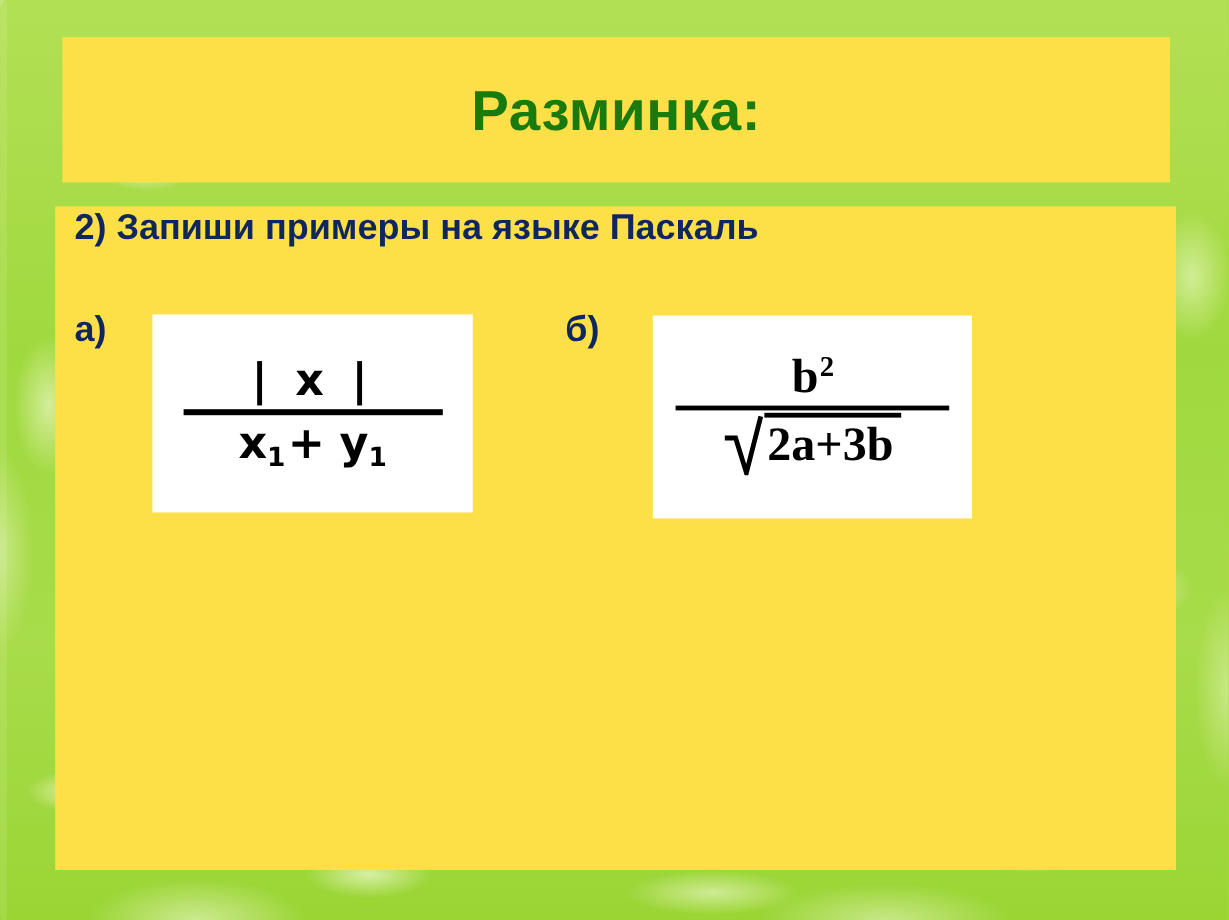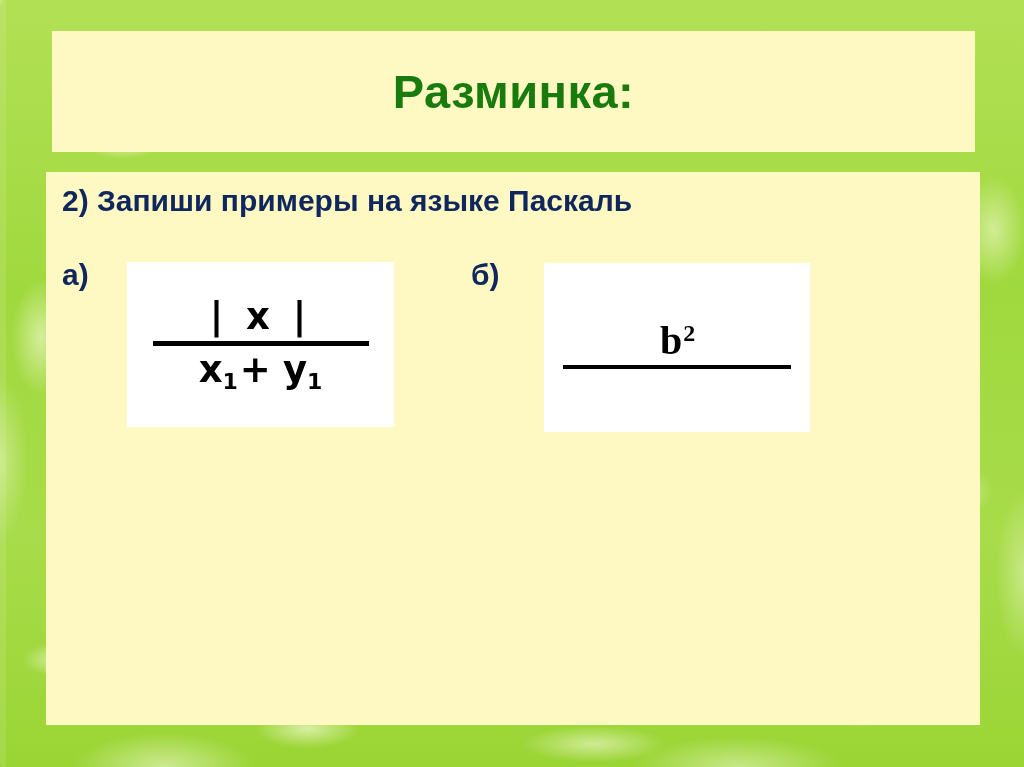--- a/index.html
+++ b/index.html
@@ -49,21 +49,21 @@
       radial-gradient(ellipse 130px 50px at 16% 100%, rgba(255,255,238,0.5), rgba(255,255,238,0) 70%),
       radial-gradient(ellipse 150px 44px at 72% 100%, rgba(255,255,238,0.45), rgba(255,255,238,0) 70%),
       radial-gradient(ellipse 40px 120px at 0% 60%, rgba(255,255,238,0.38), rgba(255,255,238,0) 70%),
       radial-gradient(ellipse 40px 120px at 100% 75%, rgba(255,255,238,0.38), rgba(255,255,238,0) 70%);
     pointer-events: none;
   }
 
   
   .panel {
     position: absolute;
-    background: #fef9c3;
+    background: #fde047;
   }
   #title-panel {
     left: 52px;
     top: 31px;
     width: 923px;
     height: 121px;
     display: flex;
     align-items: center;
     justify-content: center;
   }
@@ -80,21 +80,21 @@
     font-weight: bold;
     letter-spacing: 0.5px;
     line-height: 1;
     white-space: nowrap;
   }
 
   
   #task-line {
     position: absolute;
     left: 16px;
-    top: 12px;
+    top: 1px;
     color: #10275e;
     font-size: 30px;
     font-weight: bold;
     white-space: nowrap;
   }
 
   .item-label {
     position: absolute;
     color: #10275e;
     font-size: 30px;
@@ -253,17 +253,27 @@
 
     <div class="item-label" id="label-b">б)</div>
 
     <div class="formula-box" id="formula-b-box">
       <div class="frac" id="formula-b">
         <div class="num">
           <span>b</span>
             <span class="sup">2</span>
         </div>
         <div class="bar"></div>
+        <div class="den">
+          <span class="radical">
+            <span class="sign">
+              <svg width="34" height="52" viewBox="0 0 34 52" aria-hidden="true">
+                <path d="M1 21 L10 21 L19 50 L31 3" fill="none" stroke="#000" stroke-width="4" stroke-linejoin="miter" stroke-linecap="butt"></path>
+              </svg>
+            </span>
+            <span class="radicand">2a+3b</span>
+          </span>
+        </div>
       </div>
     </div>
 
   </div>
 </div>
 
 </body></html>

